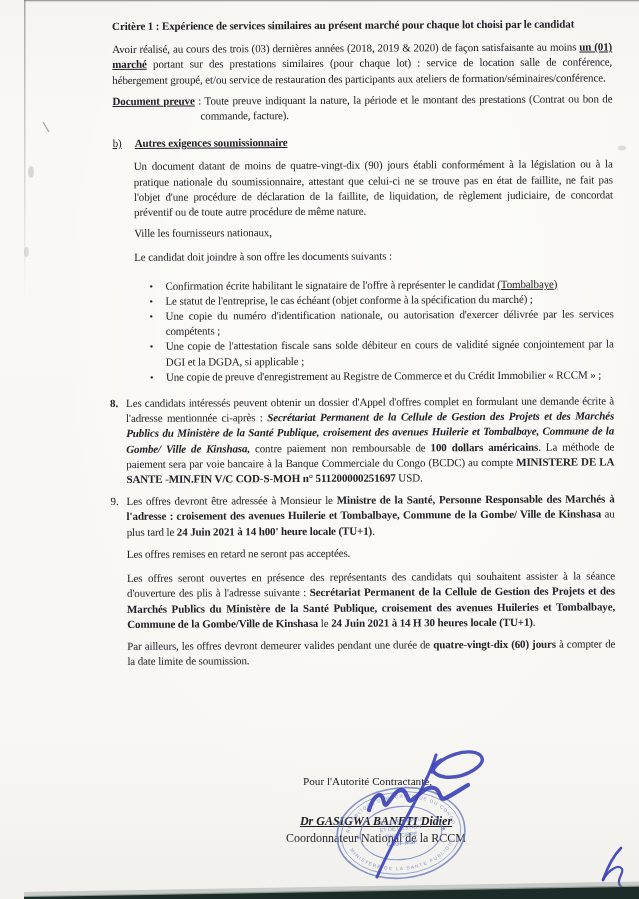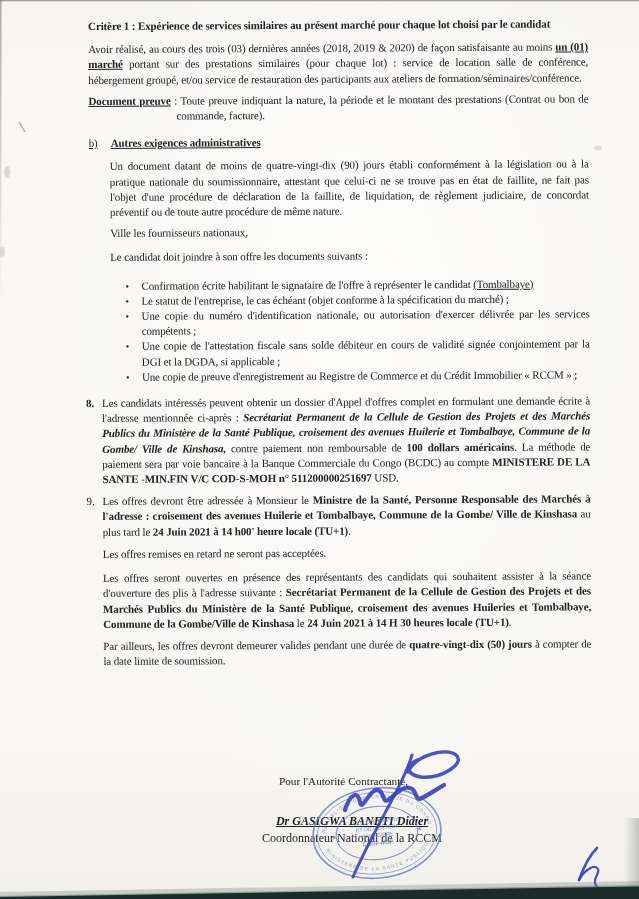--- a/index.html
+++ b/index.html
@@ -3,21 +3,21 @@
 <meta charset="utf-8">
 <style>
   html,body{margin:0;padding:0;}
   body{
     width:639px;height:899px;overflow:hidden;position:relative;
     font-family:"Liberation Serif","DejaVu Serif",serif;
     background:
       radial-gradient(ellipse at 55% 35%, rgba(255,255,255,.55), rgba(255,255,255,0) 65%),
       linear-gradient(180deg,#f5f4f1 0%,#f9f8f5 12%,#f8f7f4 80%,#f1f0ec 100%);
   }
-  .page{position:absolute;inset:0;}
+  .page{position:absolute;inset:0;margin-left:24px;}
   
   .content{
     position:absolute;top:19px;left:88px;width:500px;
     font-size:11px;line-height:15.2px;letter-spacing:-0.12px;
     color:#212126;text-align:justify;
     transform:rotate(-0.3deg);transform-origin:top left;
   }
   .blk{margin:0 0 8px 0;}
   .b{font-weight:bold;}
   .i{font-style:italic;}
@@ -57,36 +57,36 @@
 </style>
 </head>
 <body>
 
 <div class="page">
 
   <div class="content">
       <div class="blk criterion-heading"><span class="b">Critère 1 : Expérience de services similaires au présent marché pour chaque lot choisi par le candidat</span></div>
       <div class="blk experience-paragraph"><span>Avoir réalisé, au cours des trois (03) dernières années (2018, 2019 &amp; 2020) de façon satisfaisante au moins </span><span class="b u">un (01) marché</span><span> portant sur des prestations similaires (pour chaque lot) : service de location salle de conférence, hébergement groupé, et/ou service de restauration des participants aux ateliers de formation/séminaires/conférence.</span></div>
       <div class="blk document-required"><span class="b u">Document preuve</span><span> : Toute preuve indiquant la nature, la période et le montant des prestations (Contrat ou bon de commande, facture).</span></div>
-      <div class="blk section-b-heading"><span class="lbl">b)</span><span class="b u">Autres exigences administratives</span></div>
+      <div class="blk section-b-heading"><span class="lbl">b)</span><span class="b u">Autres exigences soumissionnaire</span></div>
       <div class="blk ninety-days-paragraph ind"><span>Un document datant de moins de quatre-vingt-dix (90) jours établi conformément à la législation ou à la pratique nationale du soumissionnaire, attestant que celui-ci ne se trouve pas en état de faillite, ne fait pas l'objet d'une procédure de déclaration de la faillite, de liquidation, de règlement judiciaire, de concordat préventif ou de toute autre procédure de même nature.</span></div>
       <div class="blk national-suppliers-line ind"><span>Ville les fournisseurs nationaux,</span></div>
       <div class="blk candidate-documents-line ind"><span>Le candidat doit joindre à son offre les documents suivants :</span></div>
       <div class="blk documents-bullet-list">
         <div class="bitem"><span class="dot">•</span><span><span>Confirmation écrite habilitant le signataire de l'offre à représenter le candidat </span><span class="u">(Tombalbaye)</span></span></div>
         <div class="bitem"><span class="dot">•</span><span><span>Le statut de l'entreprise, le cas échéant (objet conforme à la spécification du marché) ;</span></span></div>
         <div class="bitem"><span class="dot">•</span><span><span>Une copie du numéro d'identification nationale, ou autorisation d'exercer délivrée par les services compétents ;</span></span></div>
         <div class="bitem"><span class="dot">•</span><span><span>Une copie de l'attestation fiscale sans solde débiteur en cours de validité signée conjointement par la DGI et la DGDA, si applicable ;</span></span></div>
         <div class="bitem"><span class="dot">•</span><span><span>Une copie de preuve d'enregistrement au Registre de Commerce et du Crédit Immobilier « RCCM » ;</span></span></div>
       </div>
       <div class="blk item-8 numbered"><span class="lbl b">8.</span><span>Les candidats intéressés peuvent obtenir un dossier d'Appel d'offres complet en formulant une demande écrite à l'adresse mentionnée ci-après : </span><span class="b i">Secrétariat Permanent de la Cellule de Gestion des Projets et des Marchés Publics du Ministère de la Santé Publique, croisement des avenues Huilerie et Tombalbaye, Commune de la Gombe/ Ville de Kinshasa,</span><span> contre paiement non remboursable de </span><span class="b">100 dollars américains</span><span>. La méthode de paiement sera par voie bancaire à la Banque Commerciale du Congo (BCDC) au compte </span><span class="b">MINISTERE DE LA SANTE -MIN.FIN V/C COD-S-MOH n° 511200000251697</span><span> USD.</span></div>
       <div class="blk item-9 numbered"><span class="lbl">9.</span><span>Les offres devront être adressée à Monsieur le </span><span class="b">Ministre de la Santé, Personne Responsable des Marchés à l'adresse : croisement des avenues Huilerie et Tombalbaye, Commune de la Gombe/ Ville de Kinshasa</span><span> au plus tard le </span><span class="b">24 Juin 2021 à 14 h00' heure locale (TU+1)</span><span>.</span></div>
       <div class="blk late-offers-line ind9"><span>Les offres remises en retard ne seront pas acceptées.</span></div>
       <div class="blk opening-paragraph ind9"><span>Les offres seront ouvertes en présence des représentants des candidats qui souhaitent assister à la séance d'ouverture des plis à l'adresse suivante : </span><span class="b">Secrétariat Permanent de la Cellule de Gestion des Projets et des Marchés Publics du Ministère de la Santé Publique, croisement des avenues Huileries et Tombalbaye, Commune de la Gombe/Ville de Kinshasa</span><span> le </span><span class="b">24 Juin 2021 à 14 H 30 heures locale (TU+1)</span><span>.</span></div>
-      <div class="blk validity-paragraph ind9"><span>Par ailleurs, les offres devront demeurer valides pendant une durée de </span><span class="b">quatre-vingt-dix (50) jours</span><span> à compter de la date limite de soumission.</span></div>
+      <div class="blk validity-paragraph ind9"><span>Par ailleurs, les offres devront demeurer valides pendant une durée de </span><span class="b">quatre-vingt-dix (60) jours</span><span> à compter de la date limite de soumission.</span></div>
     </div>
 
   <div class="closing-line">Pour l'Autorité Contractante,</div>
   <div class="signer-name">Dr GASIGWA BANETI Didier</div>
   <div class="signer-title">Coordonnateur National de la RCCM</div>
 
   <svg class="stamp" width="136" height="96" viewBox="0 0 136 96">
     <defs>
       <path id="arcTop" d="M 16 48 A 52 35 0 0 1 120 48"></path>
       <path id="arcBot" d="M 13 48 A 55 37 0 0 0 123 48"></path>

